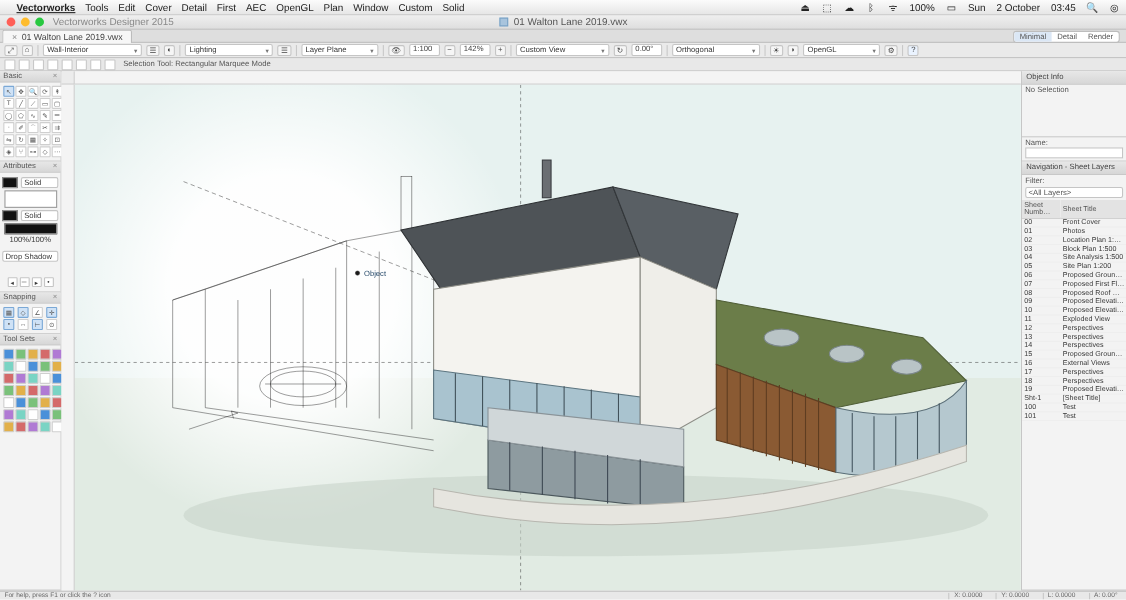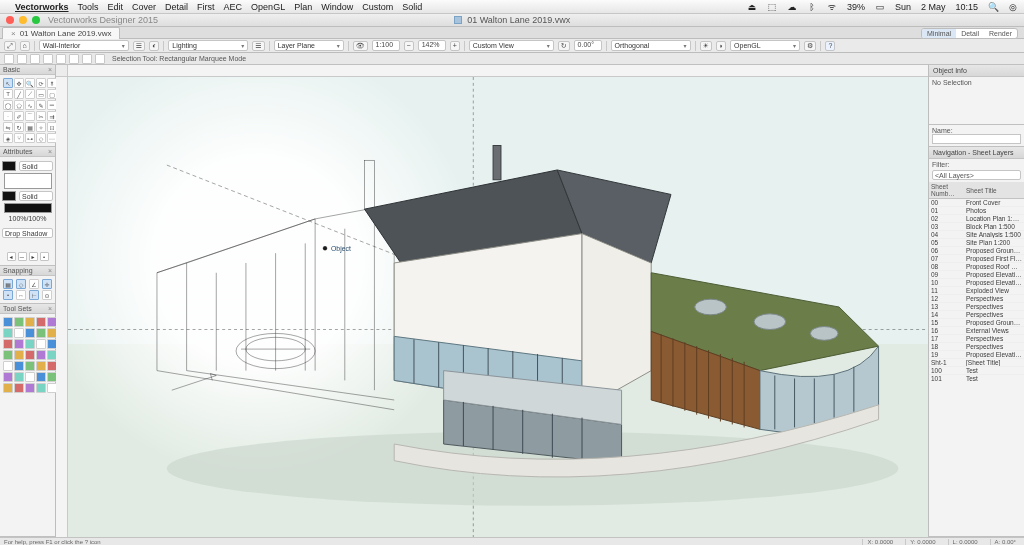--- a/index.html
+++ b/index.html
@@ -201,25 +201,25 @@
   <span>Plan</span>
   <span>Window</span>
   <span>Custom</span>
   <span>Solid</span>
   <div class="right">
     <span class="ic">⏏</span>
     <span class="ic">⬚</span>
     <span class="ic">☁︎</span>
     <span class="ic">ᛒ</span>
     <span class="ic">ᯤ</span>
-    <span>39%</span>
+    <span>100%</span>
     <span class="ic">▭</span>
     <span>Sun</span>
-    <span>2 May</span>
-    <span>10:15</span>
+    <span>2 October</span>
+    <span>03:45</span>
     <span class="ic">🔍</span>
     <span class="ic">◎</span>
   </div>
 </div>
 
 <div id="winchrome">
   <div class="tlights">
     <span class="dot red"></span>
     <span class="dot yel"></span>
     <span class="dot grn"></span>

